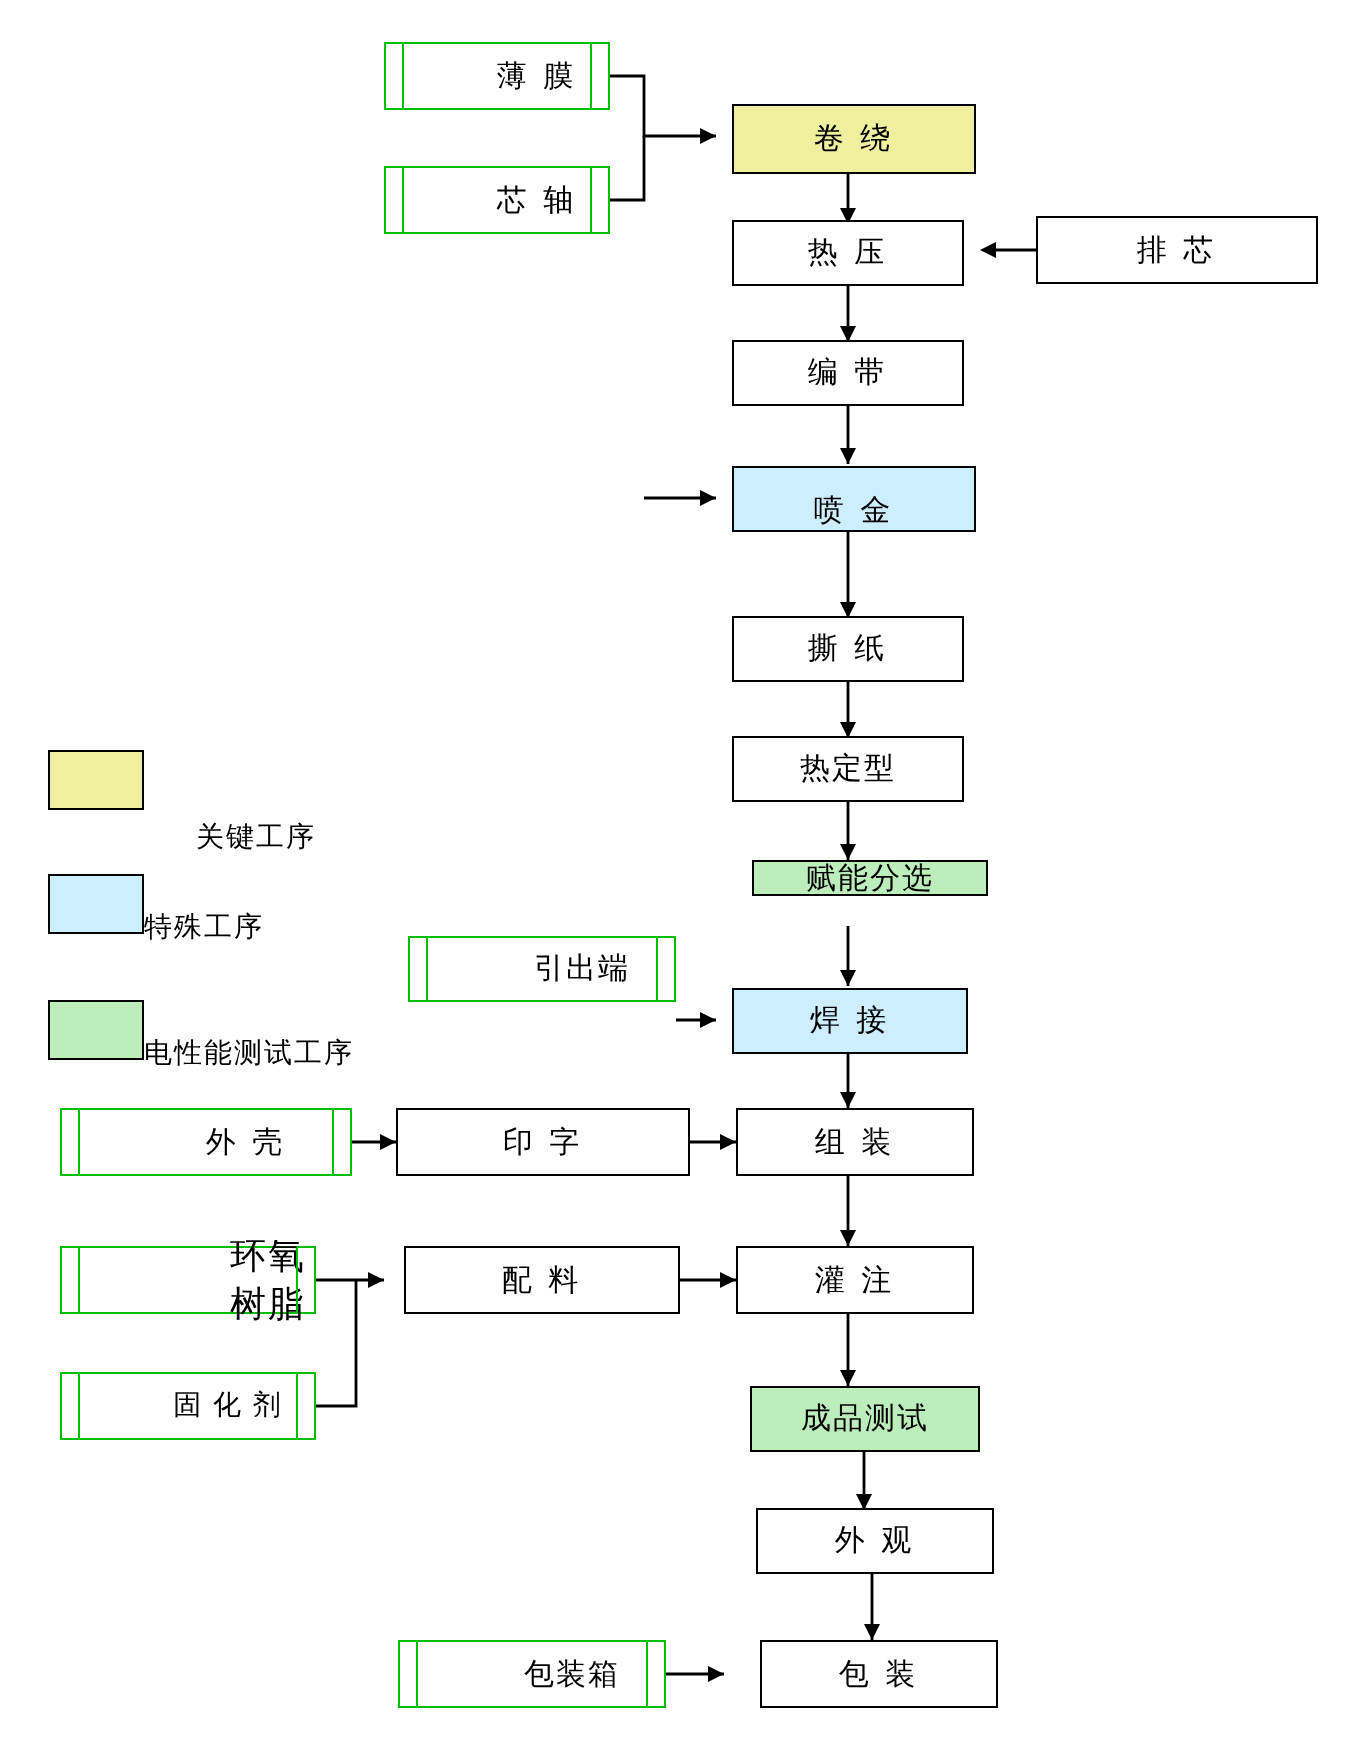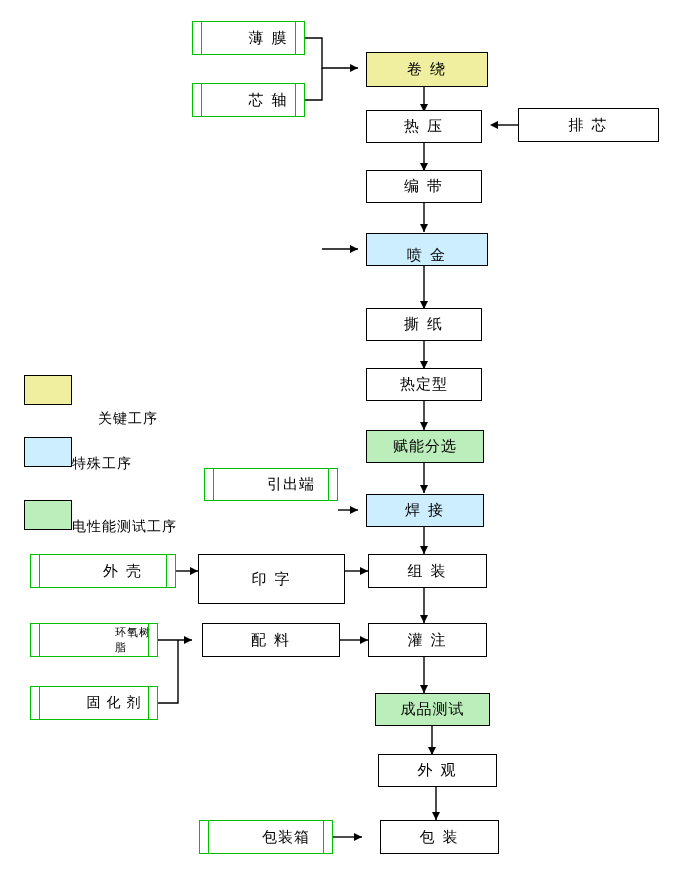--- a/index.html
+++ b/index.html
@@ -127,52 +127,52 @@
   </div>
 
   <div class="node black" style="left:366px;top:368px;width:116px;height:33px;">
     <span style="letter-spacing:1px;">热定型</span>
   </div>
 
   <div class="node black" style="left:366px;top:308px;width:116px;height:33px;">
     <span>撕    纸</span>
   </div>
 
-  <div class="node etest" style="left:366px;top:430px;width:118px;height:33px;">
+  <div class="node etest" style="left:376px;top:430px;width:118px;height:18px;">
     <span style="letter-spacing:1px;">赋能分选</span>
   </div>
 
   <div class="node green" style="left:204px;top:468px;width:134px;height:33px;align-items:center;">
     <span class="tick l"></span>
     <span class="tick r"></span>
     <span style="letter-spacing:1px;">引出端</span>
   </div>
 
   <div class="node special" style="left:366px;top:494px;width:118px;height:33px;">
     <span>焊    接</span>
   </div>
 
   <div class="node green" style="left:30px;top:554px;width:146px;height:34px;">
     <span class="tick l"></span>
     <span class="tick r"></span>
     <span>外    壳</span>
   </div>
 
-  <div class="node black" style="left:198px;top:554px;width:147px;height:50px;">
+  <div class="node black" style="left:198px;top:554px;width:147px;height:34px;">
     <span>印    字</span>
   </div>
 
   <div class="node black" style="left:368px;top:554px;width:119px;height:34px;">
     <span>组    装</span>
   </div>
 
   <div class="node green" style="left:30px;top:623px;width:128px;height:34px;">
     <span class="tick l"></span>
     <span class="tick r"></span>
-    <span style="font-size:11px;letter-spacing:1px;margin-left:44px;">环氧树脂</span>
+    <span style="font-size:18px;letter-spacing:1px;margin-left:44px;">环氧树脂</span>
   </div>
 
   <div class="node green" style="left:30px;top:686px;width:128px;height:34px;">
     <span class="tick l"></span>
     <span class="tick r"></span>
     <span style="font-size:14px;letter-spacing:1px;">固 化 剂</span>
   </div>
 
   <div class="node black" style="left:202px;top:623px;width:138px;height:34px;">
     <span>配    料</span>

